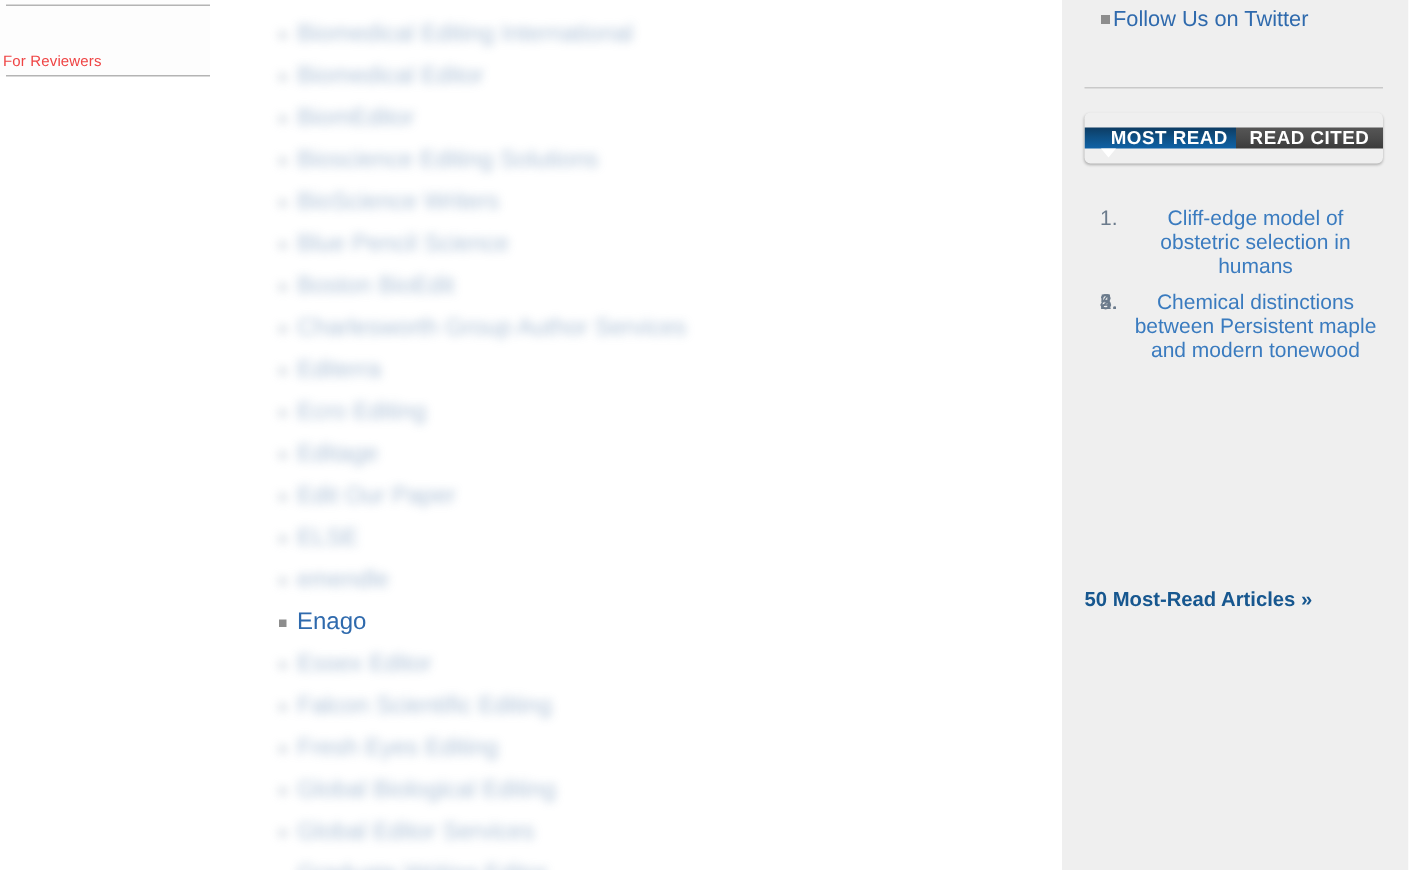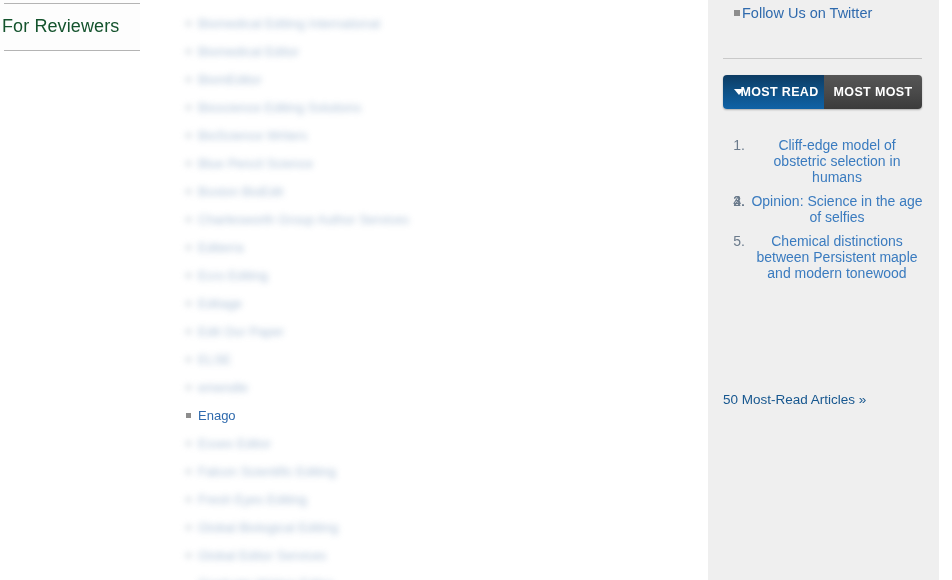--- a/index.html
+++ b/index.html
@@ -38,23 +38,23 @@
     position: absolute;
     left: 4px;
     top: 50px;
     width: 136px;
     height: 1px;
     background: #b4b4b4;
   }
   #left-sidebar .nav-link {
     position: absolute;
     left: 2px;
-    top: 16px;
-    font-size: 18px;
-    color: #14532d;
+    top: 36px;
+    font-size: 10px;
+    color: #ef4444;
     text-decoration: none;
     letter-spacing: 0.1px;
     white-space: nowrap;
   }
   #left-sidebar .panel-fill {
     position: absolute;
     left: 0;
     top: 51px;
     width: 140px;
     height: 529px;
@@ -88,21 +88,21 @@
   }
   .vendor-bullet {
     position: absolute;
     left: 46px;
     top: 12px;
     width: 5px;
     height: 5px;
     background: #8d8d8d;
   }
   .vendor-link {
-    font-size: 13px;
+    font-size: 16px;
     color: #2b6cb5;
     text-decoration: none;
     white-space: nowrap;
   }
   
   .vendor-item.blurred {
     filter: blur(3.2px);
     opacity: 0.62;
   }
   .vendor-item.blurred .vendor-bullet {
@@ -183,20 +183,21 @@
   #tabs {
     position: absolute;
     left: 723px;
     top: 75px;
     width: 199px;
     height: 34px;
     display: flex;
     border-radius: 4px;
     overflow: hidden;
     box-shadow: 0 1px 2px rgba(0,0,0,0.28);
+    align-items: center;
   }
   .tab {
     display: flex;
     align-items: center;
     justify-content: center;
     font-size: 12.5px;
     font-weight: bold;
     color: #ffffff;
     letter-spacing: 0.35px;
     cursor: pointer;
@@ -256,21 +257,21 @@
     text-decoration: none;
     display: block;
     text-align: center;
   }
 
   #more-articles-link {
     position: absolute;
     left: 723px;
     top: 392px;
     font-size: 13.5px;
-    font-weight: normal;
+    font-weight: bold;
     color: #17578f;
     text-decoration: none;
     white-space: nowrap;
   }
 </style>
 </head>
 <body>
 
 <div id="left-sidebar">
   <div class="panel-fill"></div>
@@ -314,38 +315,37 @@
   </ul>
 
 <div id="social-divider"></div>
 
 <div id="tabs">
   <div class="tab tab-active">
     <span class="tab-caret"></span>
     <span>MOST READ</span>
   </div>
   <div class="tab tab-inactive">
-    <span>MOST MOST</span>
+    <span>READ CITED</span>
   </div>
 </div>
 
 <ul id="ranked-list">
     <li class="ranked-item">
       <span class="rank-number">1.</span>
       <a class="ranked-link" href="#">Cliff-edge model of obstetric selection in humans</a>
     </li>
     <li class="ranked-item">
       <span class="rank-number">2.</span>
     </li>
     <li class="ranked-item">
       <span class="rank-number">3.</span>
     </li>
     <li class="ranked-item">
       <span class="rank-number">4.</span>
-      <a class="ranked-link" href="#">Opinion: Science in the age of selfies</a>
     </li>
     <li class="ranked-item">
       <span class="rank-number">5.</span>
       <a class="ranked-link" href="#">Chemical distinctions between Persistent maple and modern tonewood</a>
     </li>
   </ul>
 
 <a id="more-articles-link" href="#">50 Most-Read Articles »</a>
 
 </body></html>

